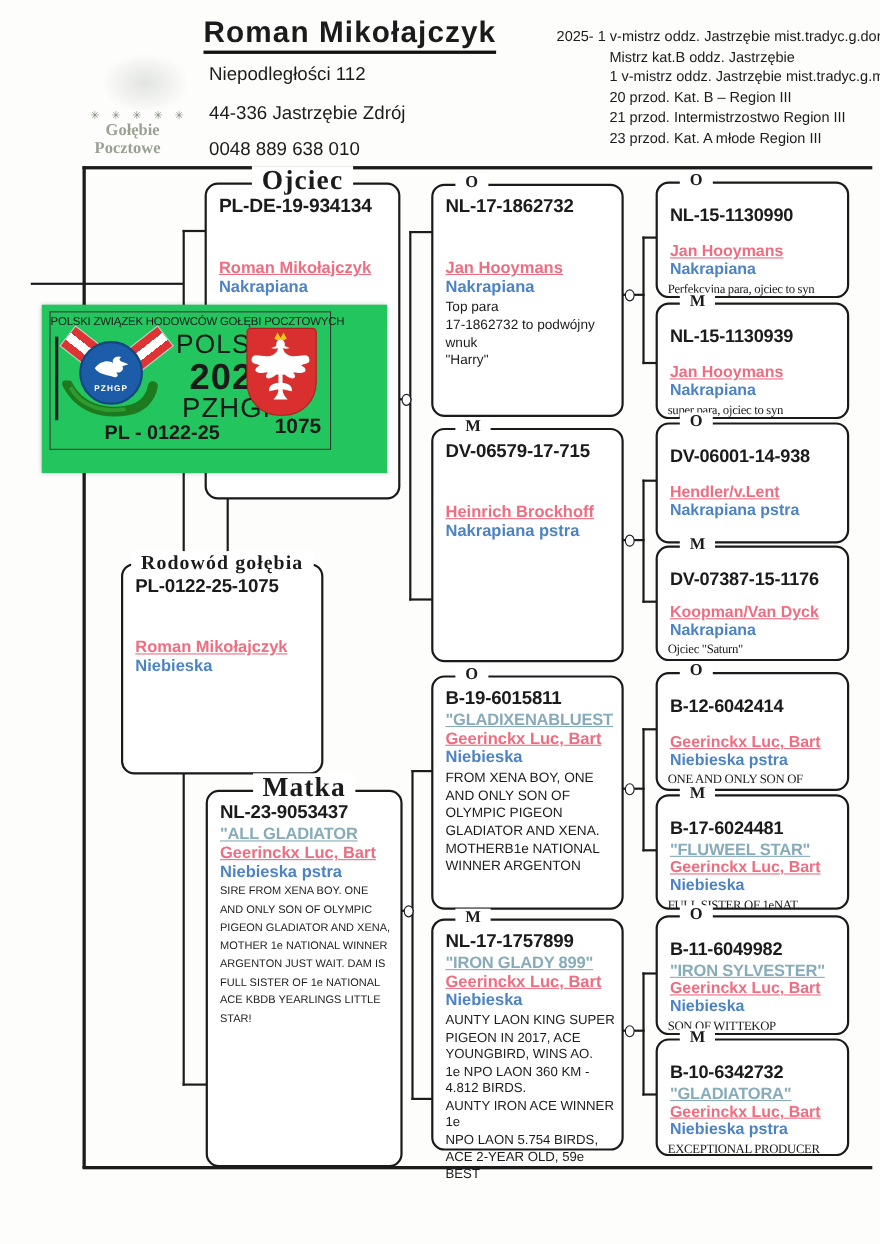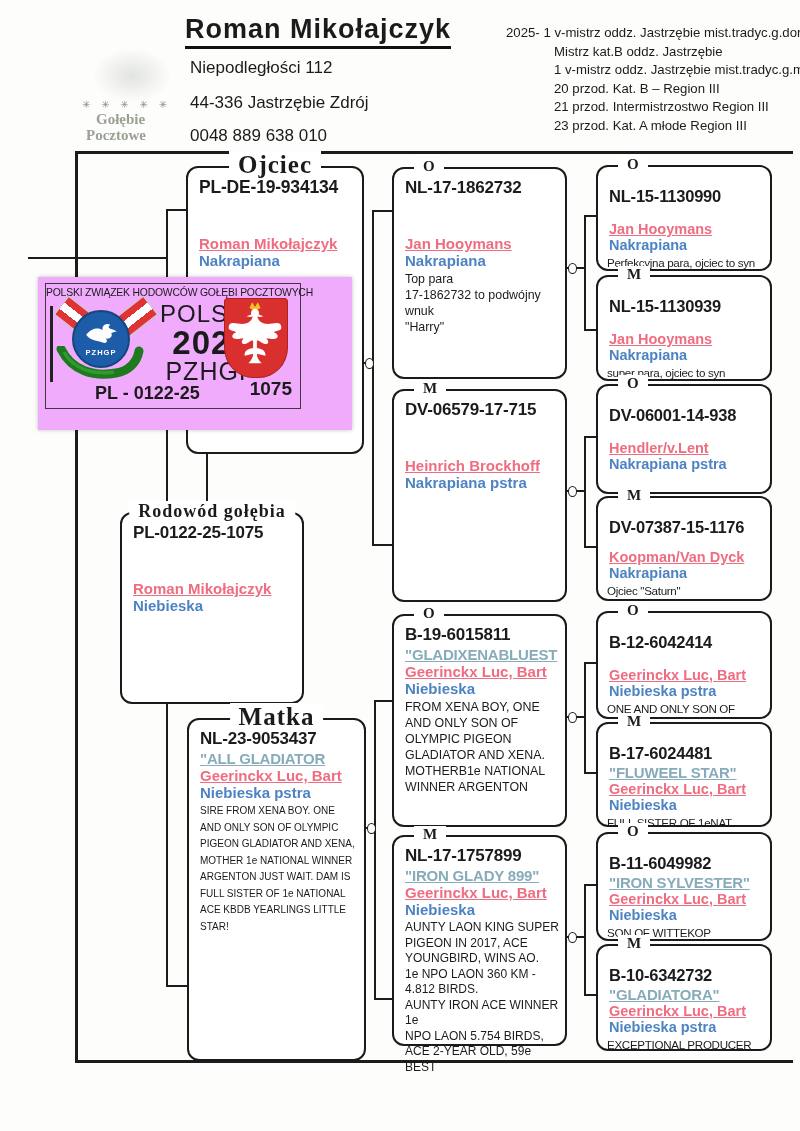--- a/index.html
+++ b/index.html
@@ -38,24 +38,24 @@
   .bname{color:#87abb9;font-weight:bold;font-size:15px;margin:1px 8px 0 11px;
         text-decoration:underline;white-space:nowrap;letter-spacing:-0.2px;}
   .powner{color:#ef6d80;font-weight:bold;font-size:15px;margin:0 8px 0 11px;
         text-decoration:underline;white-space:nowrap;}
   .pcolor{color:#4d83c3;font-weight:bold;font-size:15px;margin:0 8px 0 11px;white-space:nowrap;}
   .notes{font-size:12.4px;line-height:16px;margin:2px 6px 0 11px;white-space:pre-line;}
   .mt{margin-top:37px;}          
   .sm .ring{font-size:16.5px;margin-top:20px;}
   .sm .mt{margin-top:15px;}
   .sm .powner,.sm .pcolor{font-size:14.5px;}
-  .sm .notes{font-size:11.6px;letter-spacing:-0.3px;white-space:nowrap;margin-left:9px;}
+  .sm .notes{font-size:11.6px;letter-spacing:-0.3px;white-space:nowrap;margin-left:9px;font-family:Liberation Serif, serif;}
   .sm .bname{font-size:15px;}
   
-  #card{position:absolute;left:38px;top:277px;width:314px;height:153px;background:#f0abfc;z-index:4;
+  #card{position:absolute;left:38px;top:277px;width:314px;height:153px;background:#22c55e;z-index:4;
         box-shadow:0 0 4px rgba(0,0,0,.25);}
   #stamp{position:absolute;left:7px;top:6px;width:254px;height:124px;border:1.6px solid #3a3a3a;}
   .fed{position:absolute;left:0;top:3px;width:100%;text-align:center;font-size:10.4px;
         letter-spacing:-0.2px;white-space:nowrap;}
   .ctr{position:absolute;left:106px;top:16px;width:118px;text-align:center;}
   .ctr .polska{font-size:24px;letter-spacing:1px;}
   .ctr .year{font-size:33px;font-weight:900;letter-spacing:1px;line-height:30px;}
   .ctr .org{font-size:25px;letter-spacing:1px;line-height:27px;}
   .series{position:absolute;left:10px;bottom:4px;font-size:18px;font-weight:bold;margin-left:39px;}
   .number{position:absolute;right:8px;bottom:8px;font-size:19px;font-weight:bold;}
@@ -148,21 +148,21 @@
   <div class="ln" style="left:584px;top:884px;width:13px;height:2px"></div>
   <div class="ln" style="left:584px;top:994px;width:13px;height:2px"></div>
 
   <div class="pbox" style="left:186px;top:166px;width:174px;height:284px">
     <span class="boxtitle">Ojciec</span>
     <div class="ring" style="font-size:17.5px">PL-DE-19-934134</div>
     <div class="powner mt">Roman  Mikołajczyk</div>
     <div class="pcolor">Nakrapiana</div>
   </div>
 
-  <div class="pbox" style="left:120px;top:512px;width:180px;height:188px">
+  <div class="pbox" style="left:110px;top:512px;width:180px;height:188px">
     <span class="boxtitle small">Rodowód gołębia</span>
     <div class="ring">PL-0122-25-1075</div>
     <div class="powner mt">Roman  Mikołajczyk</div>
     <div class="pcolor">Niebieska</div>
   </div>
 
   <div class="pbox" style="left:187px;top:718px;width:175px;height:339px">
     <span class="boxtitle">Matka</span>
     <div class="ring">NL-23-9053437</div>
     <div class="bname">"ALL GLADIATOR</div>

